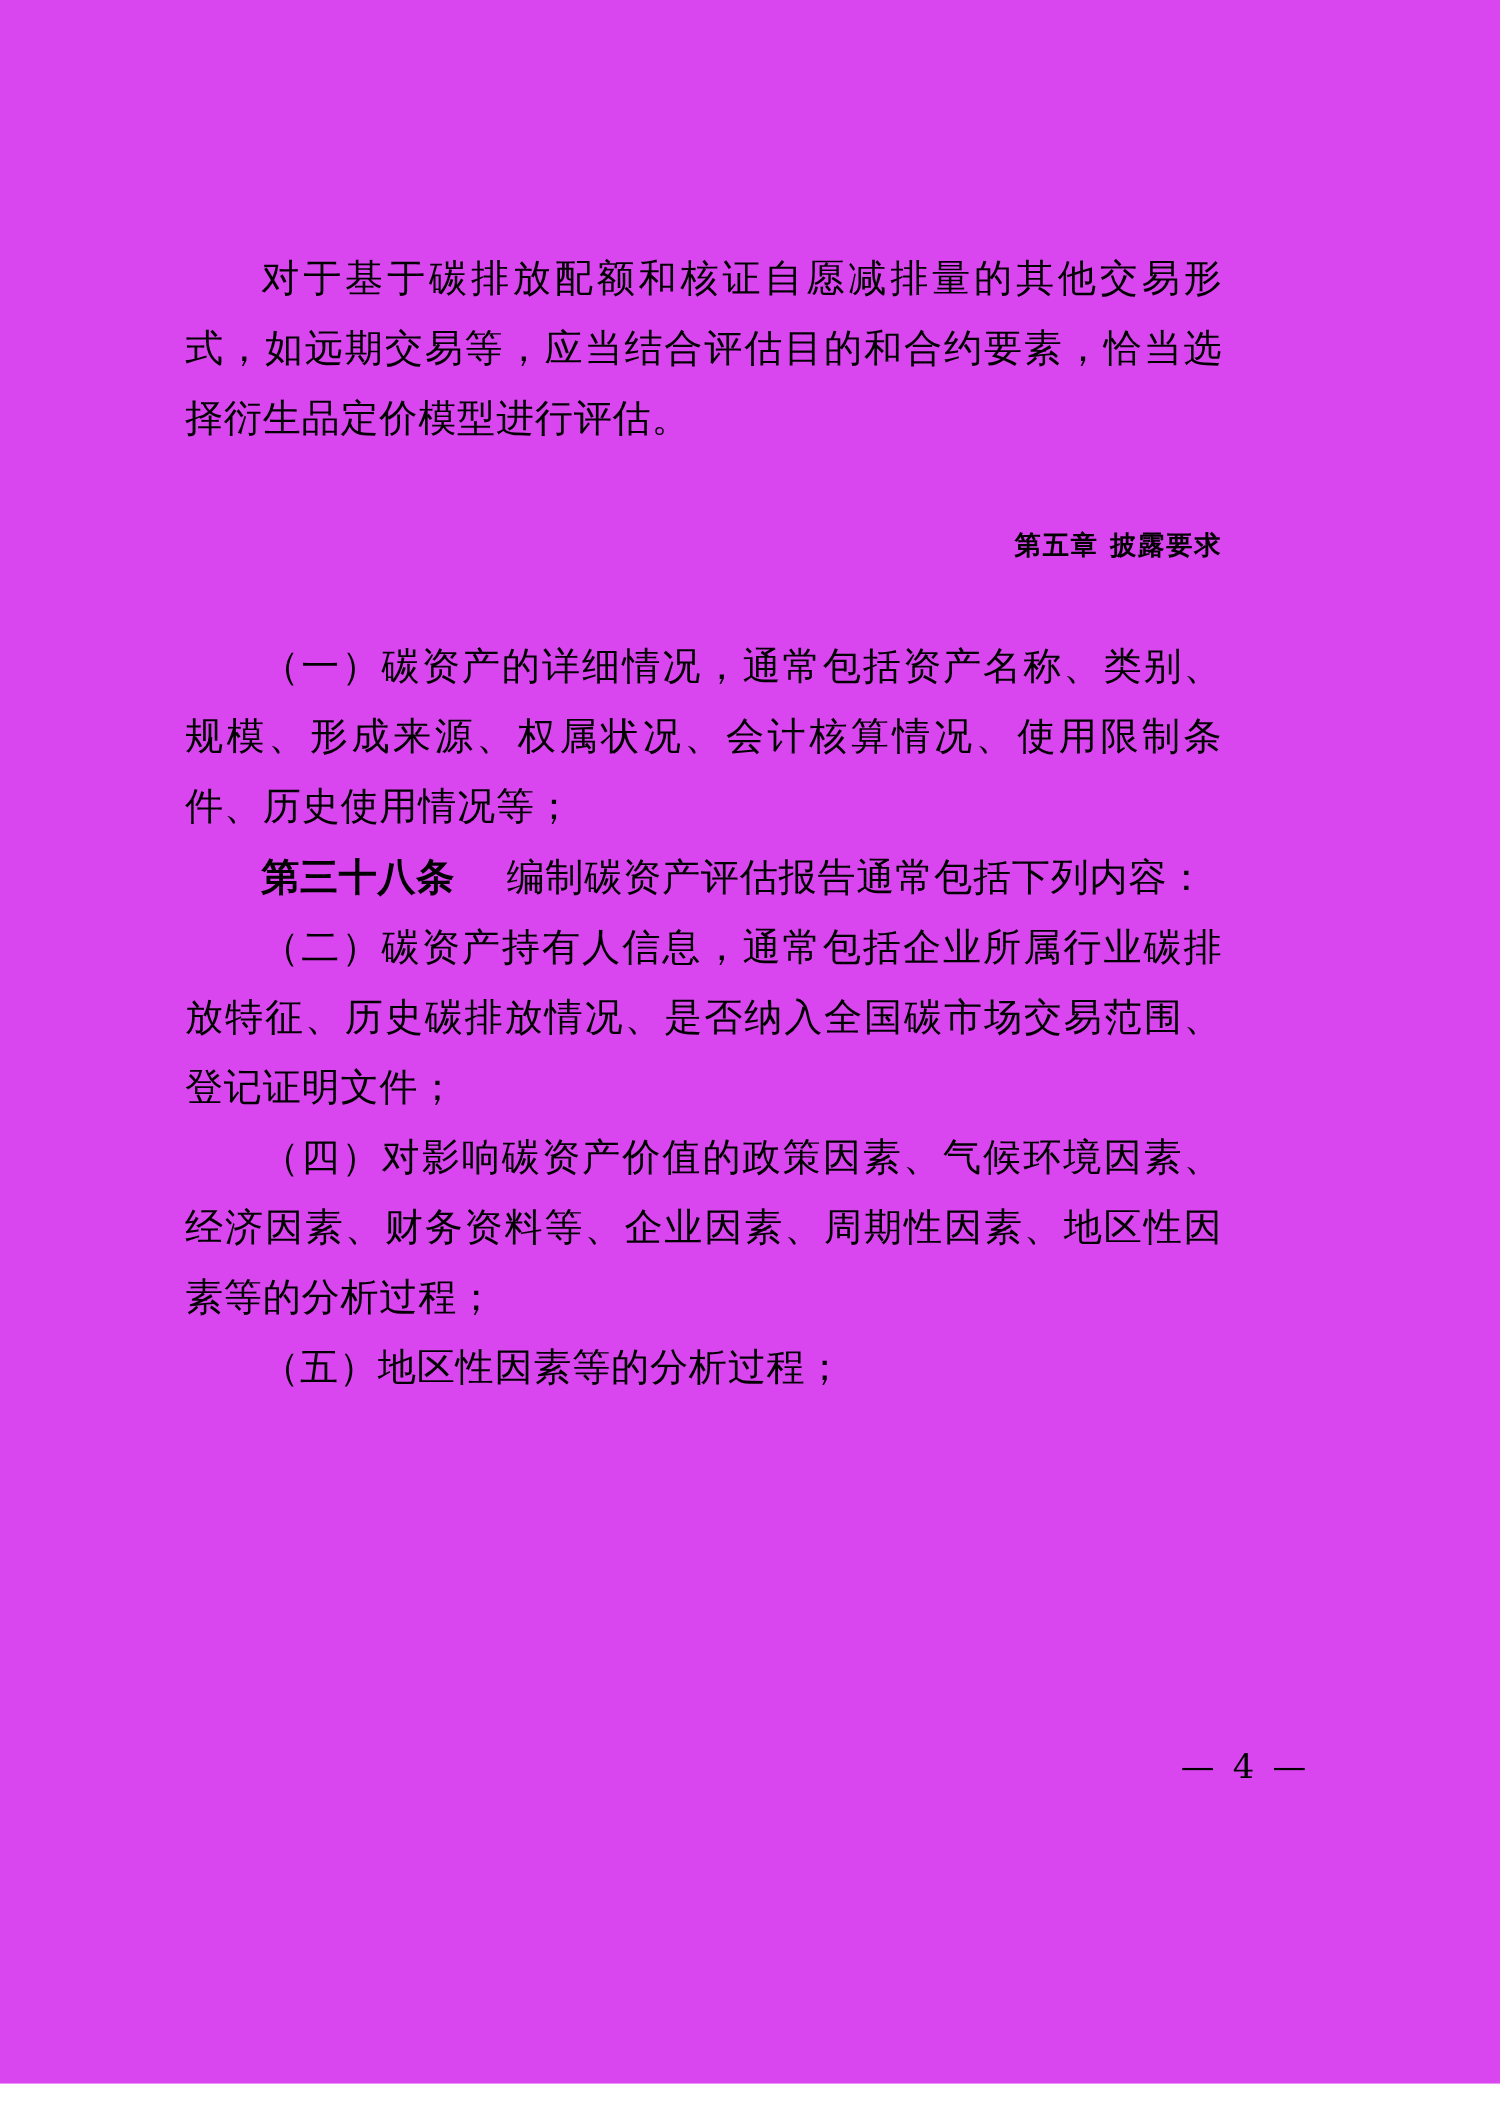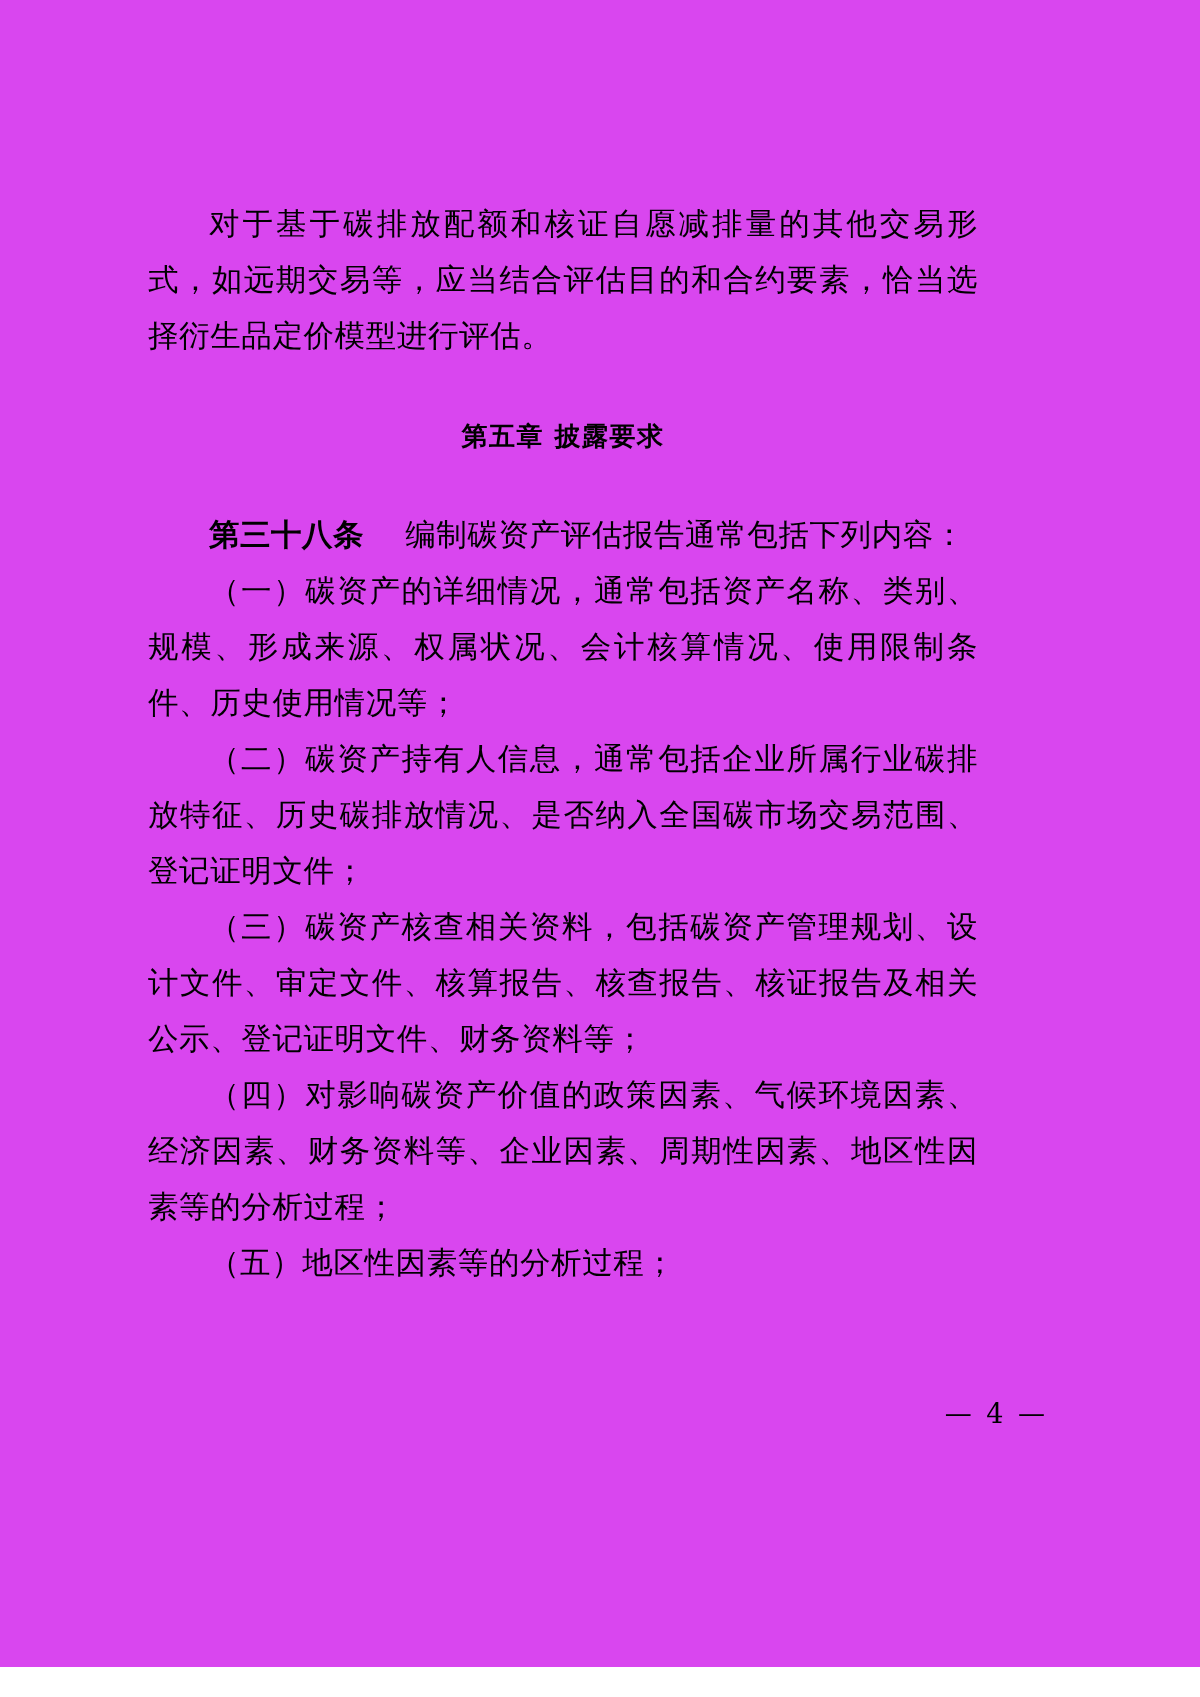--- a/index.html
+++ b/index.html
@@ -30,22 +30,22 @@
     line-height: 56px;
     letter-spacing: 0.6px;
     text-align: justify;
     text-justify: inter-ideograph;
     margin: 0 0 0 0;
   }
   .indent2 {
     text-indent: 61px;
   }
   .chapter-title {
-    text-align: center;
-    font-size: 26px;
+    text-align: right;
+    font-size: 21px;
     font-weight: bold;
     letter-spacing: 1.5px;
     margin: 48px 0 46px 0;
     line-height: 48px;
   }
   .article-label {
     font-weight: bold;
     letter-spacing: 0.5px;
   }
   .page-number {
@@ -61,27 +61,26 @@
 <body>
 
 <div class="page">
   <div class="content">
 
     <p class="para indent2">对于基于碳排放配额和核证自愿减排量的其他交易形式，如远期交易等，应当结合评估目的和合约要素，恰当选择衍生品定价模型进行评估。</p>
 
     <h2 class="chapter-title">第五章 披露要求</h2>
 
 
+    <p class="para indent2">（一）碳资产的详细情况，通常包括资产名称、类别、规模、形成来源、权属状况、会计核算情况、使用限制条件、历史使用情况等；</p>
+
     <p class="para indent2"><span class="article-label">第三十八条</span>&nbsp;&nbsp;&nbsp;&nbsp;<span>编制碳资产评估报告通常包括下列内容：</span></p>
-
-    <p class="para indent2">（一）碳资产的详细情况，通常包括资产名称、类别、规模、形成来源、权属状况、会计核算情况、使用限制条件、历史使用情况等；</p>
 
     <p class="para indent2">（二）碳资产持有人信息，通常包括企业所属行业碳排放特征、历史碳排放情况、是否纳入全国碳市场交易范围、登记证明文件；</p>
 
-    <p class="para indent2">（三）碳资产核查相关资料，包括碳资产管理规划、设计文件、审定文件、核算报告、核查报告、核证报告及相关公示、登记证明文件、财务资料等；</p>
 
     <p class="para indent2">（四）对影响碳资产价值的政策因素、气候环境因素、经济因素、财务资料等、企业因素、周期性因素、地区性因素等的分析过程；</p>
 
     <p class="para indent2">（五）地区性因素等的分析过程；</p>
 
   </div>
 
   <div class="page-number">— 4 —</div>
 </div>
 

